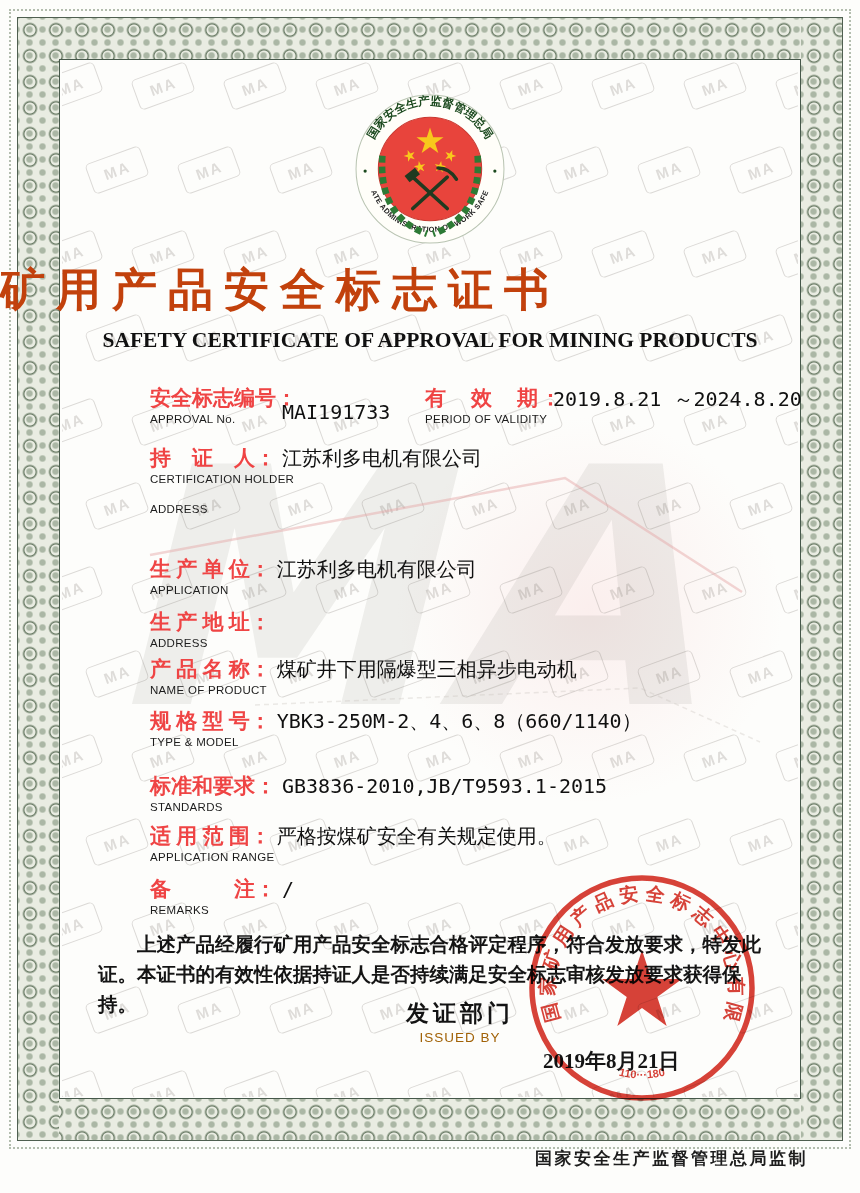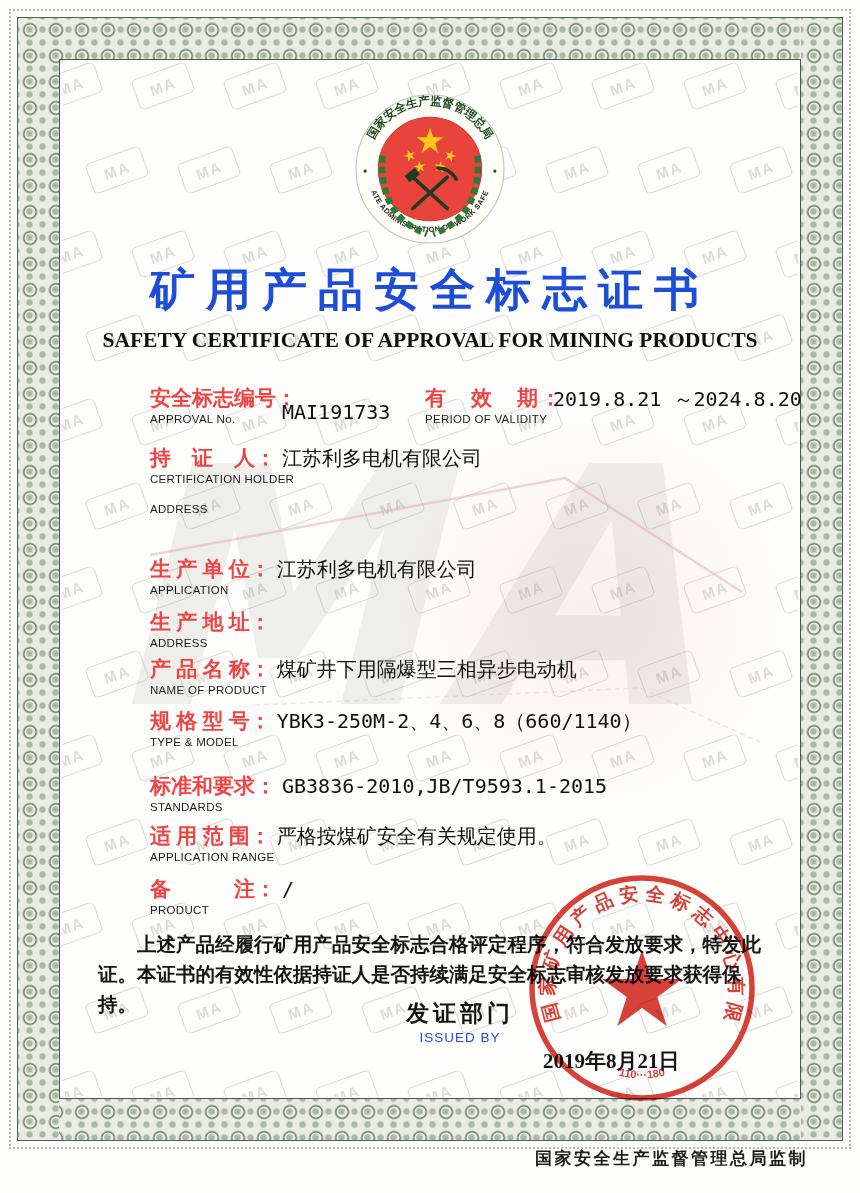--- a/index.html
+++ b/index.html
@@ -35,22 +35,22 @@
   .wm-big{position:absolute;left:110px;top:400px;width:640px;height:380px;z-index:1;
     font:900 330px "DejaVu Sans",sans-serif;color:rgba(110,105,100,.10);
     transform:skewX(-14deg);display:flex;align-items:center;justify-content:center;
     letter-spacing:8px;pointer-events:none;}
   .blush{position:absolute;left:380px;top:400px;width:420px;height:420px;z-index:0;
     background:radial-gradient(ellipse at center, rgba(246,205,205,.30), rgba(246,205,205,0) 65%);
     pointer-events:none;}
   .chevron-svg{position:absolute;left:0;top:0;z-index:1;pointer-events:none;}
   
   .emblem{position:absolute;left:354px;top:93px;z-index:3;}
-  .title-zh{position:absolute;left:0;right:0;top:260px;text-align:center;z-index:3;
-    font-size:45px;font-weight:900;letter-spacing:11px;color:#1d4ed8;}
+  .title-zh{position:absolute;left:0;right:0;top:260px;text-align:left;z-index:3;
+    font-size:45px;font-weight:900;letter-spacing:11px;color:#c2410c;}
   .title-en{position:absolute;left:0;right:0;top:328px;text-align:center;z-index:3;
     font-size:21.5px;font-weight:700;color:#111;}
   
   .zh-label{font-size:21px;font-weight:700;color:#ef4444;white-space:nowrap;}
   .en-label{font-size:11.5px;letter-spacing:.3px;color:#1c1c1c;margin-top:1px;
     font-family:"Liberation Sans","DejaVu Sans",sans-serif;font-stretch:condensed;white-space:nowrap;}
   .value{font-family:"DejaVu Sans Mono","Liberation Mono",monospace;
     font-size:20px;color:#101010;white-space:nowrap;}
   
   .approval-row{position:absolute;left:150px;top:384px;width:640px;height:50px;z-index:3;}
@@ -61,21 +61,21 @@
   .ap-va-value{position:absolute;left:403px;top:2px;}
   
   .field{position:absolute;left:150px;z-index:3;}
   .field .zh-line{display:flex;align-items:baseline;}
   .field .value{margin-left:6px;}
   
   .statement{position:absolute;left:98px;top:930px;width:668px;z-index:3;
     font-size:19.5px;font-weight:600;line-height:1.55;text-indent:2em;color:#141414;}
   .issuer{position:absolute;left:345px;top:998px;width:230px;text-align:center;z-index:3;}
   .issuer-zh{font-size:23px;font-weight:700;letter-spacing:4px;color:#131313;}
-  .issuer-en{font-size:13.5px;letter-spacing:1px;color:#1d4ed8;margin-top:1px;
+  .issuer-en{font-size:13.5px;letter-spacing:1px;color:#a16207;margin-top:1px;
     font-family:"Liberation Sans",sans-serif;}
   .issue-date{position:absolute;left:543px;top:1047px;z-index:4;
     font-size:21px;font-weight:600;color:#141414;}
   .stamp{position:absolute;left:522px;top:868px;z-index:5;opacity:.92;
     mix-blend-mode:multiply;pointer-events:none;}
   .bottom-note{position:absolute;right:52px;top:1147px;z-index:3;
     font-size:17px;font-weight:700;letter-spacing:2.5px;color:#1d1d1d;}
 </style>
 </head>
 <body>
@@ -310,21 +310,21 @@
       <span class="zh-label">适 用 范 围：</span>
       <span class="value">严格按煤矿安全有关规定使用。</span>
     </div>
   <div class="en-label">APPLICATION RANGE</div>
 </div>
 <div class="field" style="top:875px">
   <div class="zh-line">
       <span class="zh-label">备　　　注：</span>
       <span class="value">/</span>
     </div>
-  <div class="en-label">PRODUCT</div>
+  <div class="en-label">REMARKS</div>
 </div>
 
 <div class="statement">上述产品经履行矿用产品安全标志合格评定程序，符合发放要求，特发此证。本证书的有效性依据持证人是否持续满足安全标志审核发放要求获得保持。</div>
 
 <div class="issuer">
   <div class="issuer-zh">发证部门</div>
   <div class="issuer-en">ISSUED BY</div>
 </div>
 <div class="issue-date">2019年8月21日</div>
 

